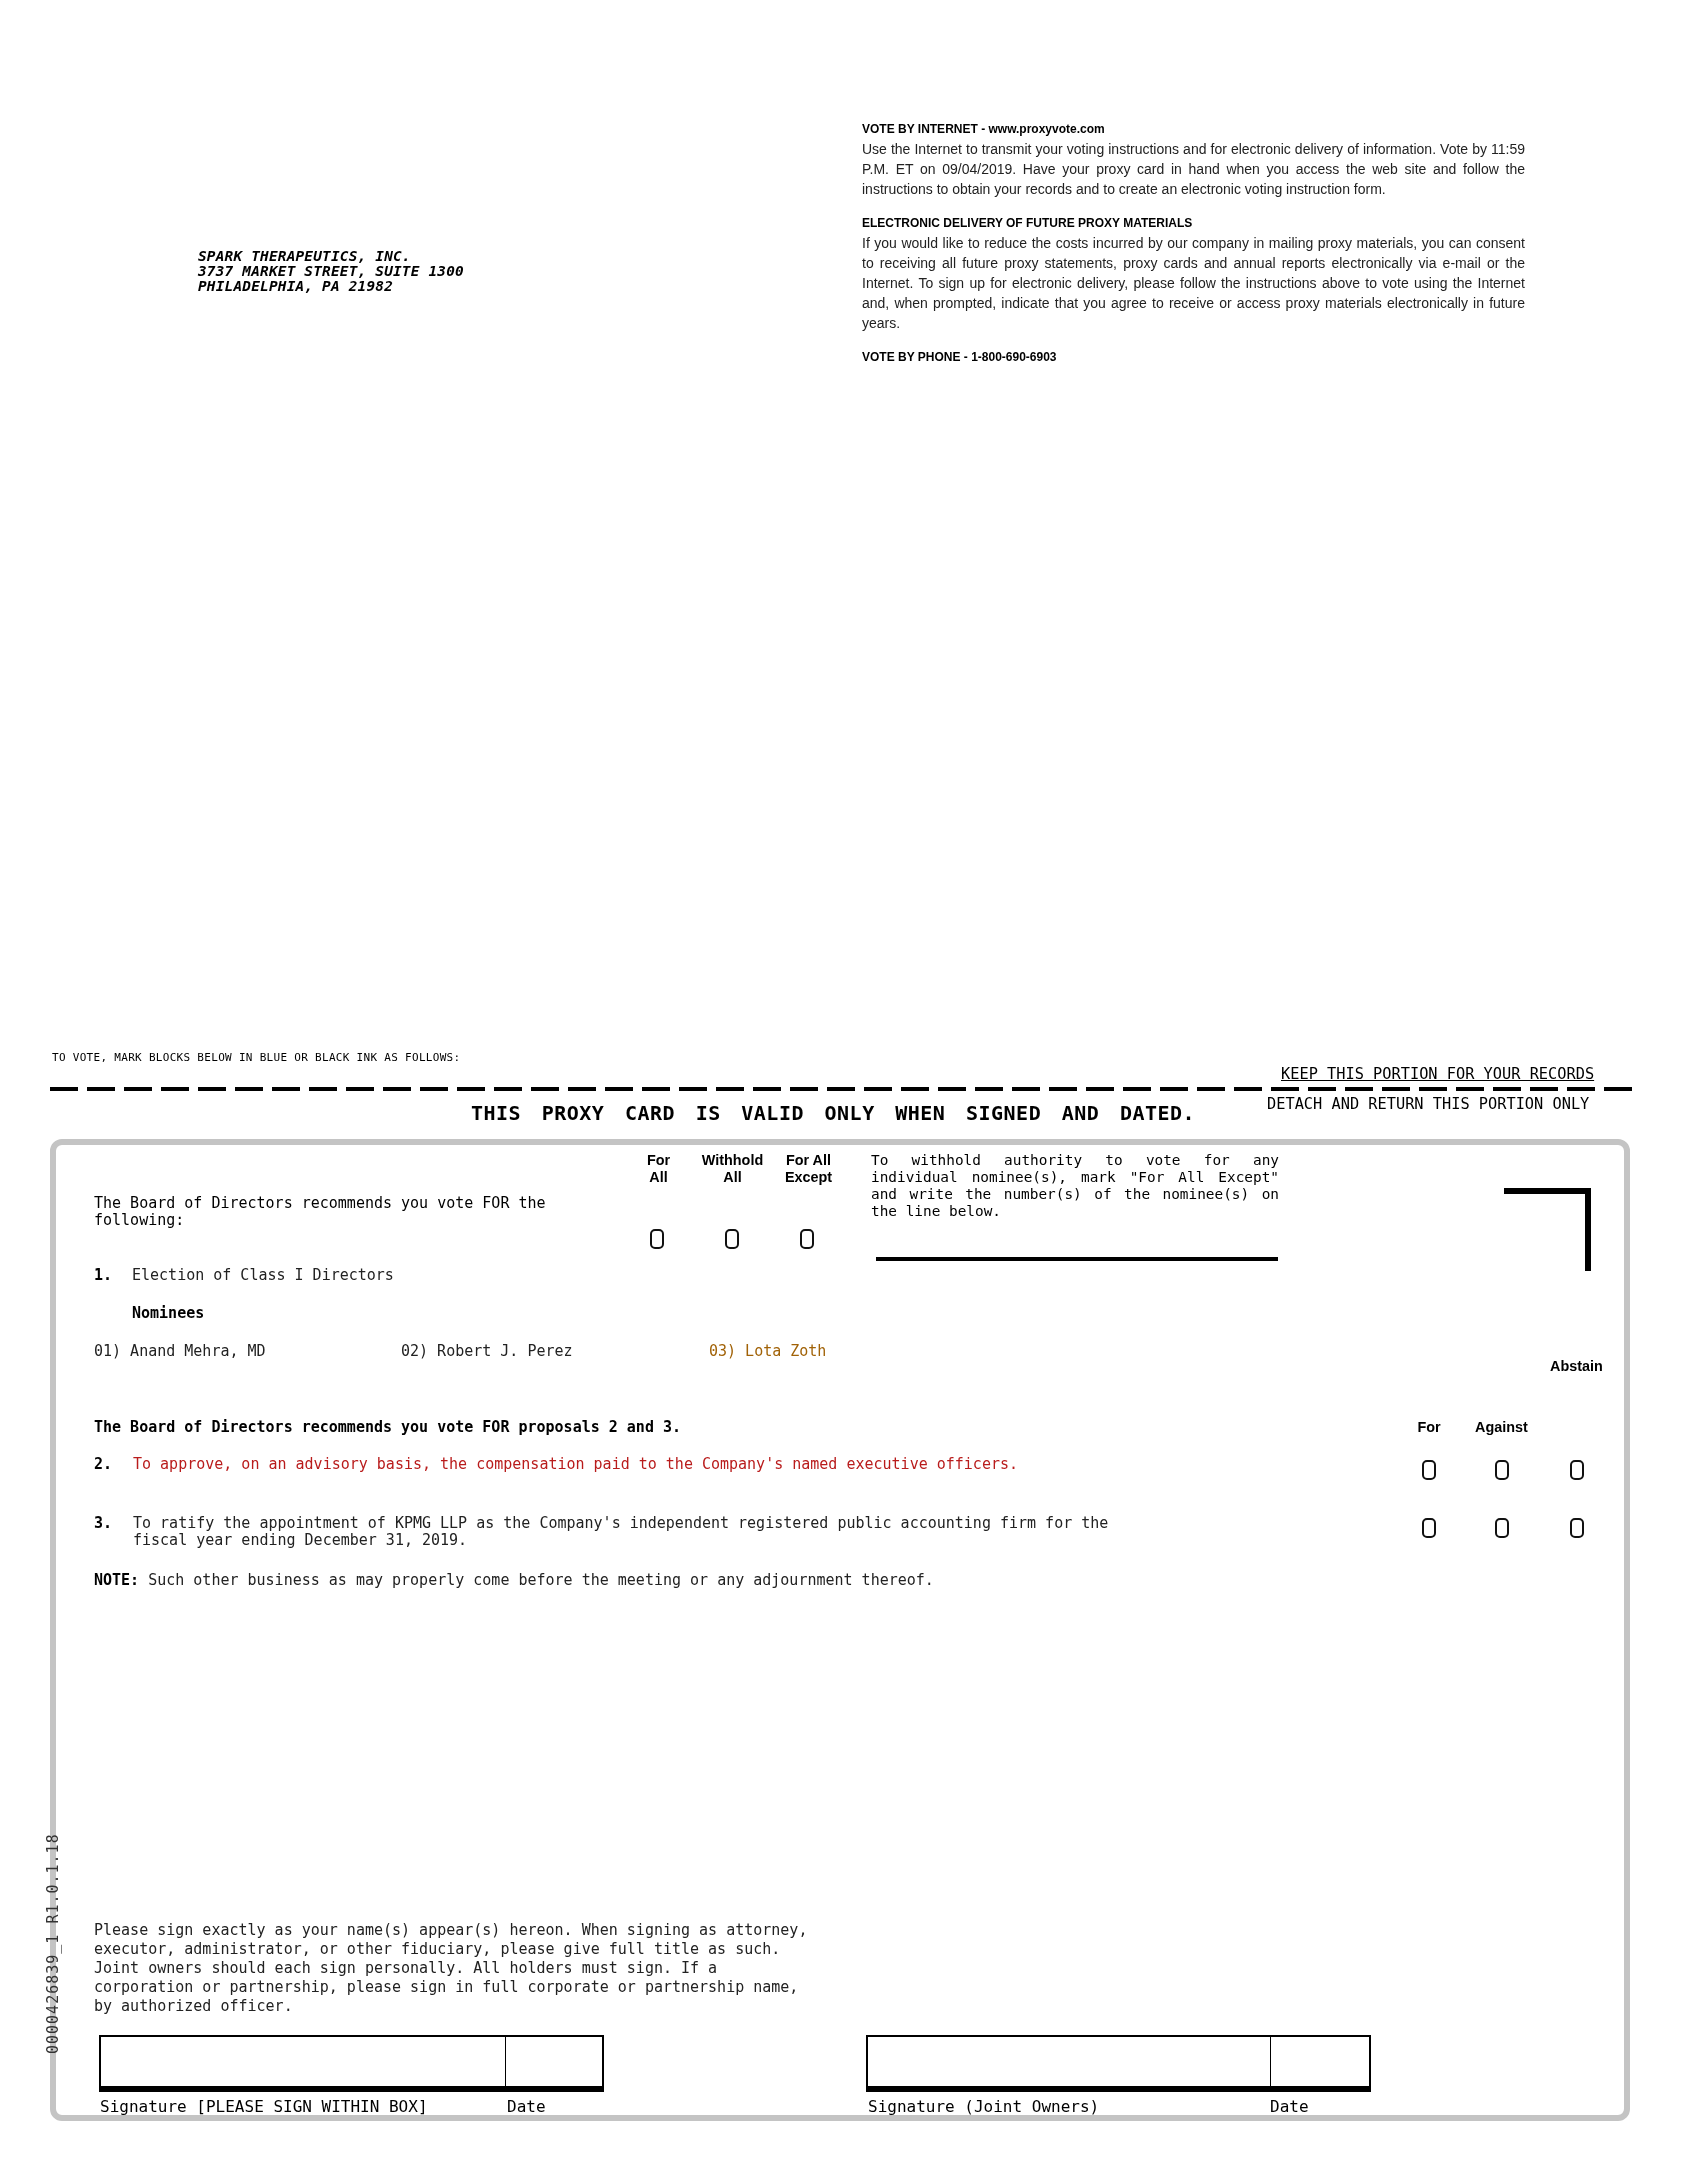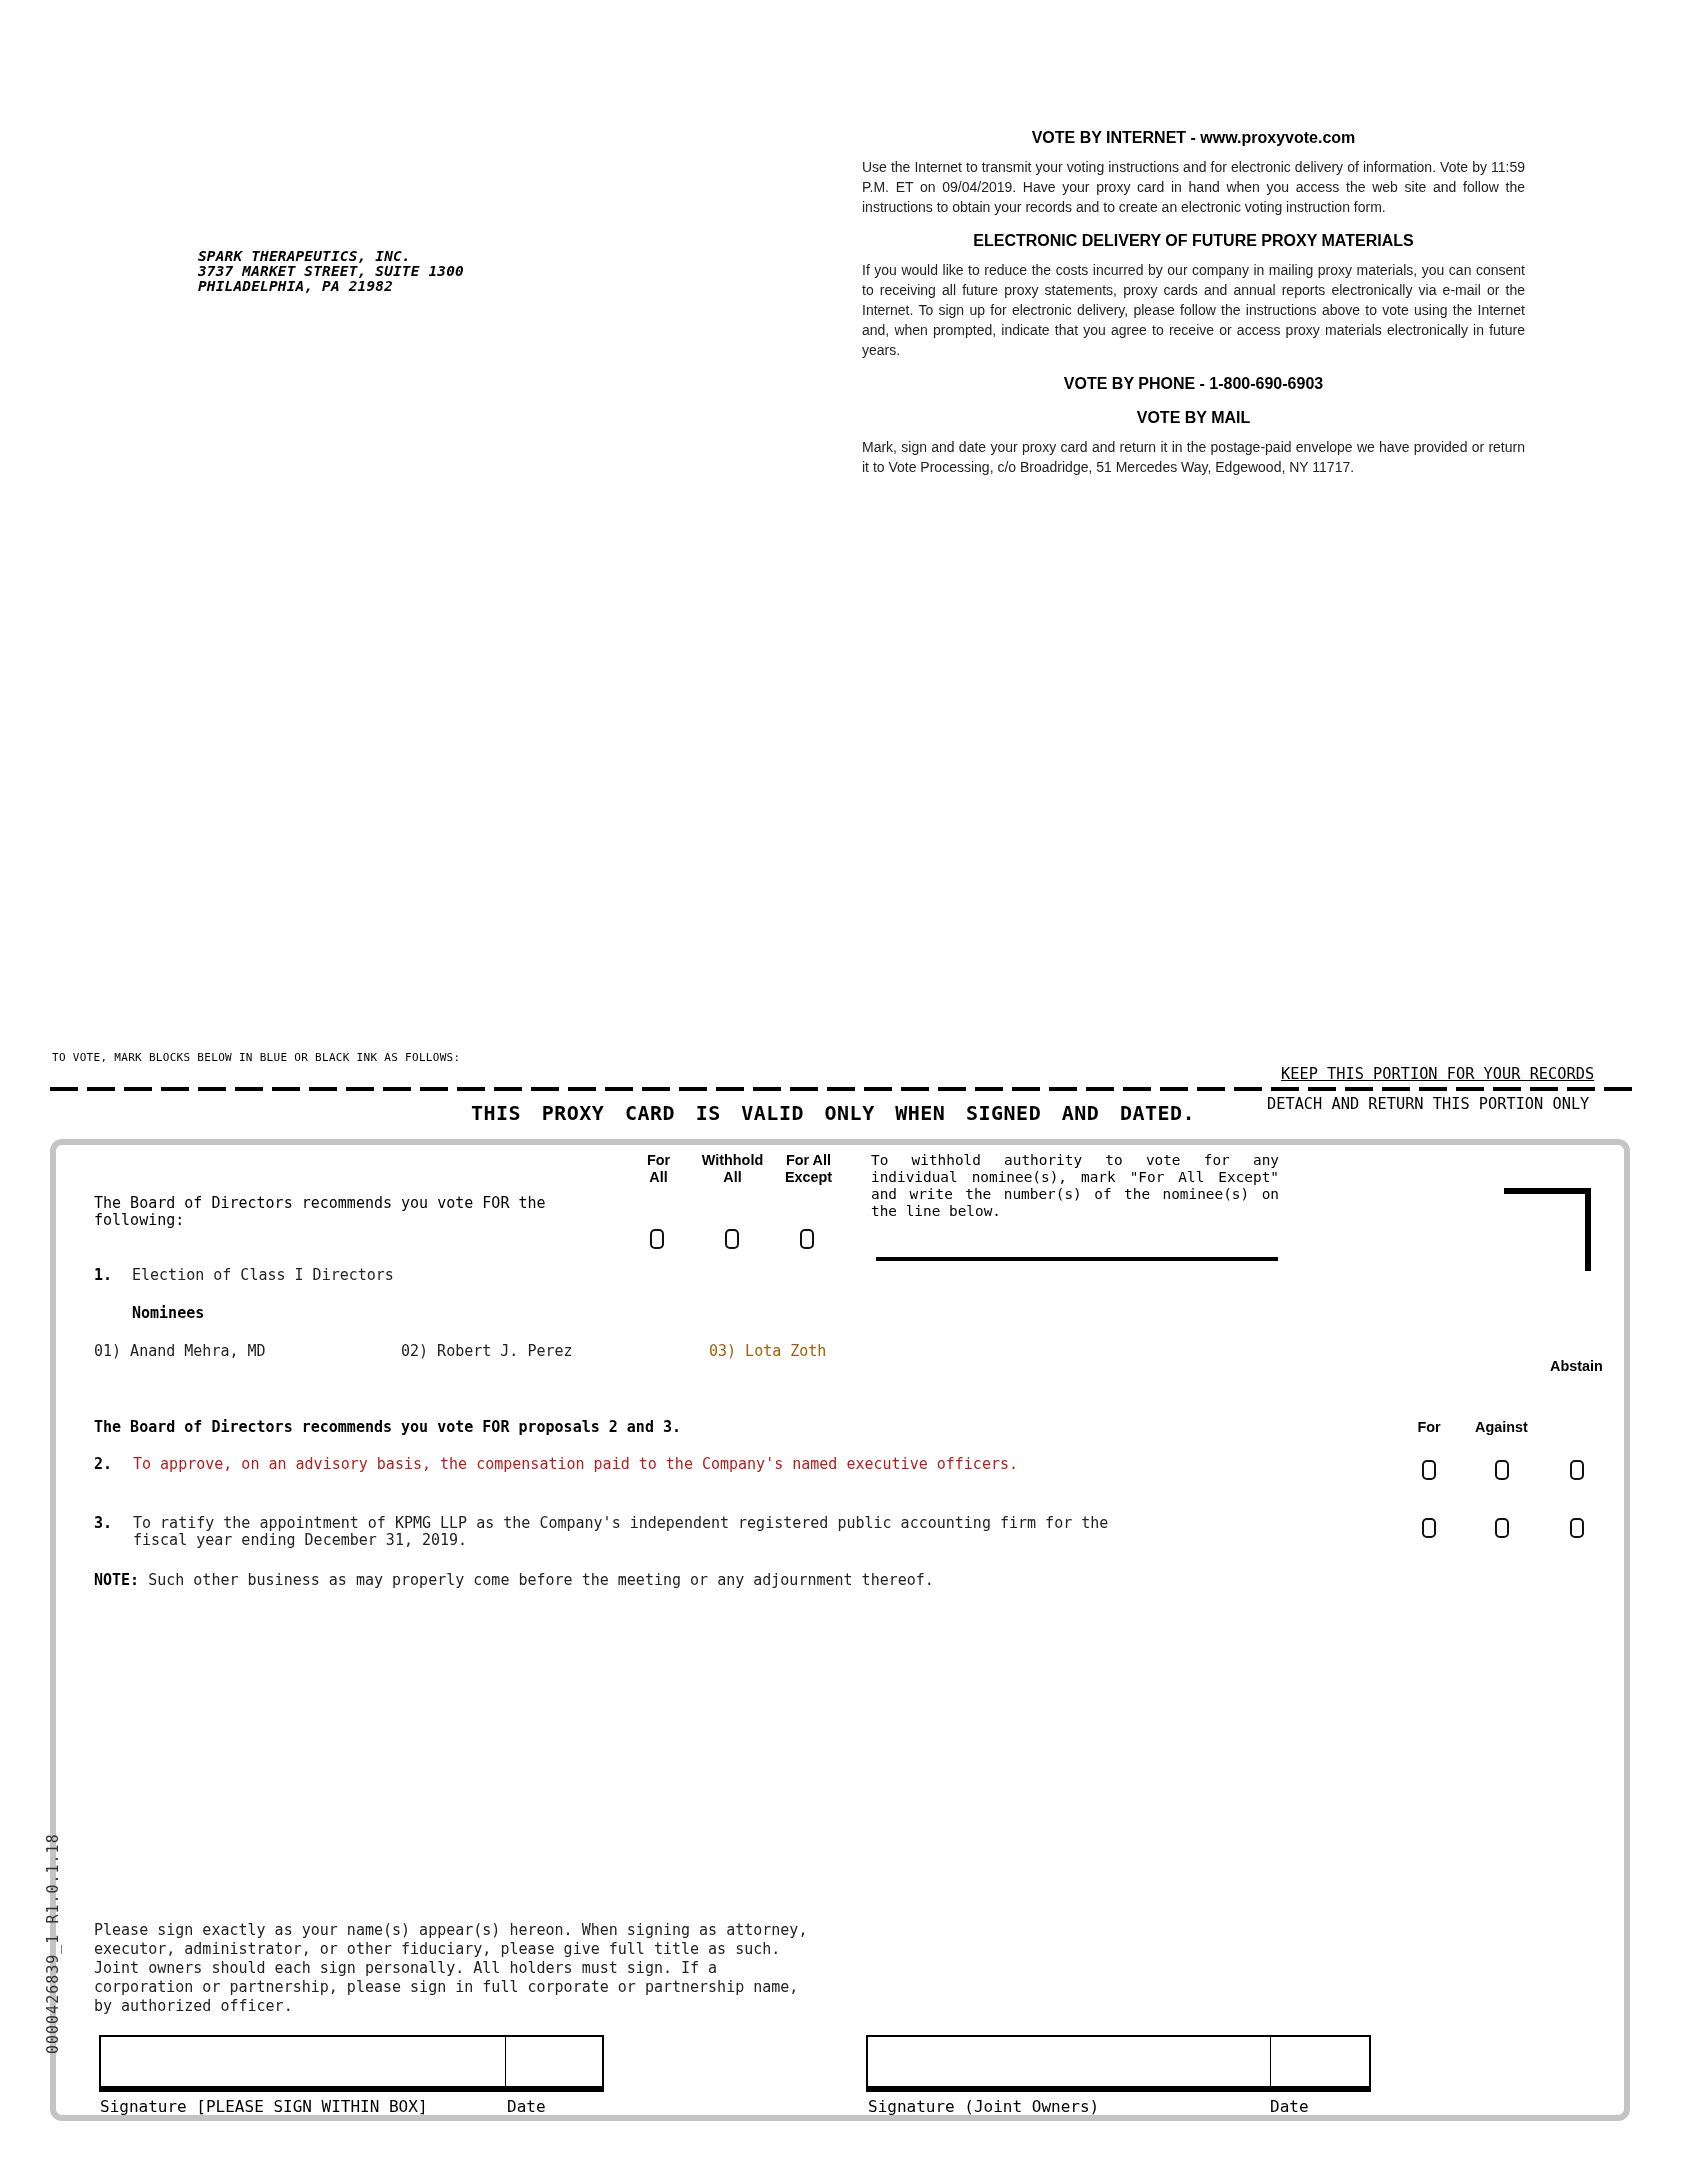--- a/index.html
+++ b/index.html
@@ -8,21 +8,21 @@
   .mono { font-family:"DejaVu Sans Mono","Liberation Mono", monospace; }
   .sans { font-family:"Liberation Sans","DejaVu Sans", sans-serif; }
 
   
   .addr { left:198px; top:249px; font-size:14.4px; font-style:italic; font-weight:bold; line-height:15px; letter-spacing:0.2px; }
   .addr div { white-space:nowrap; }
 
   
   .instr { left:862px; top:119px; width:663px; }
   .instr .sec { margin-bottom:14px; }
-  .instr h3 { margin:9px; font-size:16px; font-weight:bold; line-height:20px;text-align:center; }
+  .instr h3 { margin:0; font-size:12px; font-weight:bold; line-height:20px; }
   .instr p { margin:0; font-size:14px; line-height:20px; color:#222; text-align:justify; }
 
   .tovote { left:52px; top:1051px; font-size:16px; letter-spacing:0.3px; white-space:nowrap; }
   .dashline { left:50px; top:1087px; width:1582px; height:4px;
     background:repeating-linear-gradient(90deg,#000 0 28px, transparent 28px 37px); }
   .keep { left:1281px; top:1065px; font-size:16px; white-space:nowrap; text-decoration:underline; }
   .detach { left:1267px; top:1095px; font-size:16px; white-space:nowrap; }
   .valid { left:471px; top:1101px; font-size:20px; font-weight:bold; word-spacing:8px; white-space:nowrap; letter-spacing:0.5px; }
 
   
@@ -56,24 +56,20 @@
   <div class="sec">
     <h3>VOTE BY INTERNET - www.proxyvote.com</h3>
     <p>Use the Internet to transmit your voting instructions and for electronic delivery of information. Vote by 11:59 P.M. ET on 09/04/2019. Have your proxy card in hand when you access the web site and follow the instructions to obtain your records and to create an electronic voting instruction form.</p>
   </div>
   <div class="sec">
     <h3>ELECTRONIC DELIVERY OF FUTURE PROXY MATERIALS</h3>
     <p>If you would like to reduce the costs incurred by our company in mailing proxy materials, you can consent to receiving all future proxy statements, proxy cards and annual reports electronically via e-mail or the Internet. To sign up for electronic delivery, please follow the instructions above to vote using the Internet and, when prompted, indicate that you agree to receive or access proxy materials electronically in future years.</p>
   </div>
   <div class="sec">
     <h3>VOTE BY PHONE - 1-800-690-6903</h3>
-  </div>
-  <div class="sec">
-    <h3>VOTE BY MAIL</h3>
-    <p>Mark, sign and date your proxy card and return it in the postage-paid envelope we have provided or return it to Vote Processing, c/o Broadridge, 51 Mercedes Way, Edgewood, NY 11717.</p>
   </div>
 </div>
 
 <div class="abs tovote mono" style="font-size:11px;">TO VOTE, MARK BLOCKS BELOW IN BLUE OR BLACK INK AS FOLLOWS:</div>
 <div class="abs dashline"></div>
 <div class="abs keep mono" style="font-size:15.3px;">KEEP THIS PORTION FOR YOUR RECORDS</div>
 <div class="abs detach mono" style="font-size:15.3px;">DETACH AND RETURN THIS PORTION ONLY</div>
 <div class="abs valid mono">THIS PROXY CARD IS VALID ONLY WHEN SIGNED AND DATED.</div>
 
 <div class="abs card"></div>

